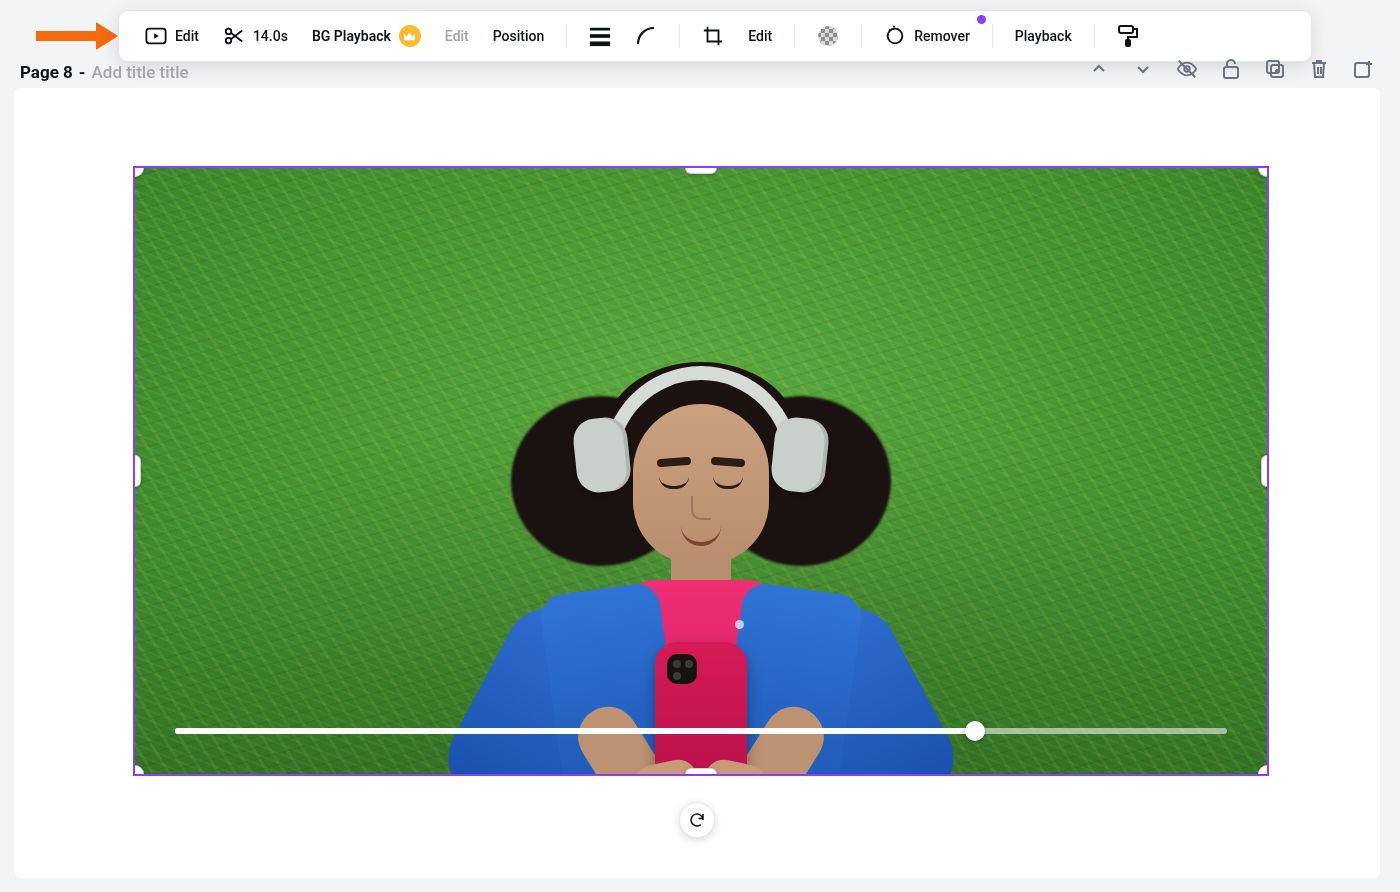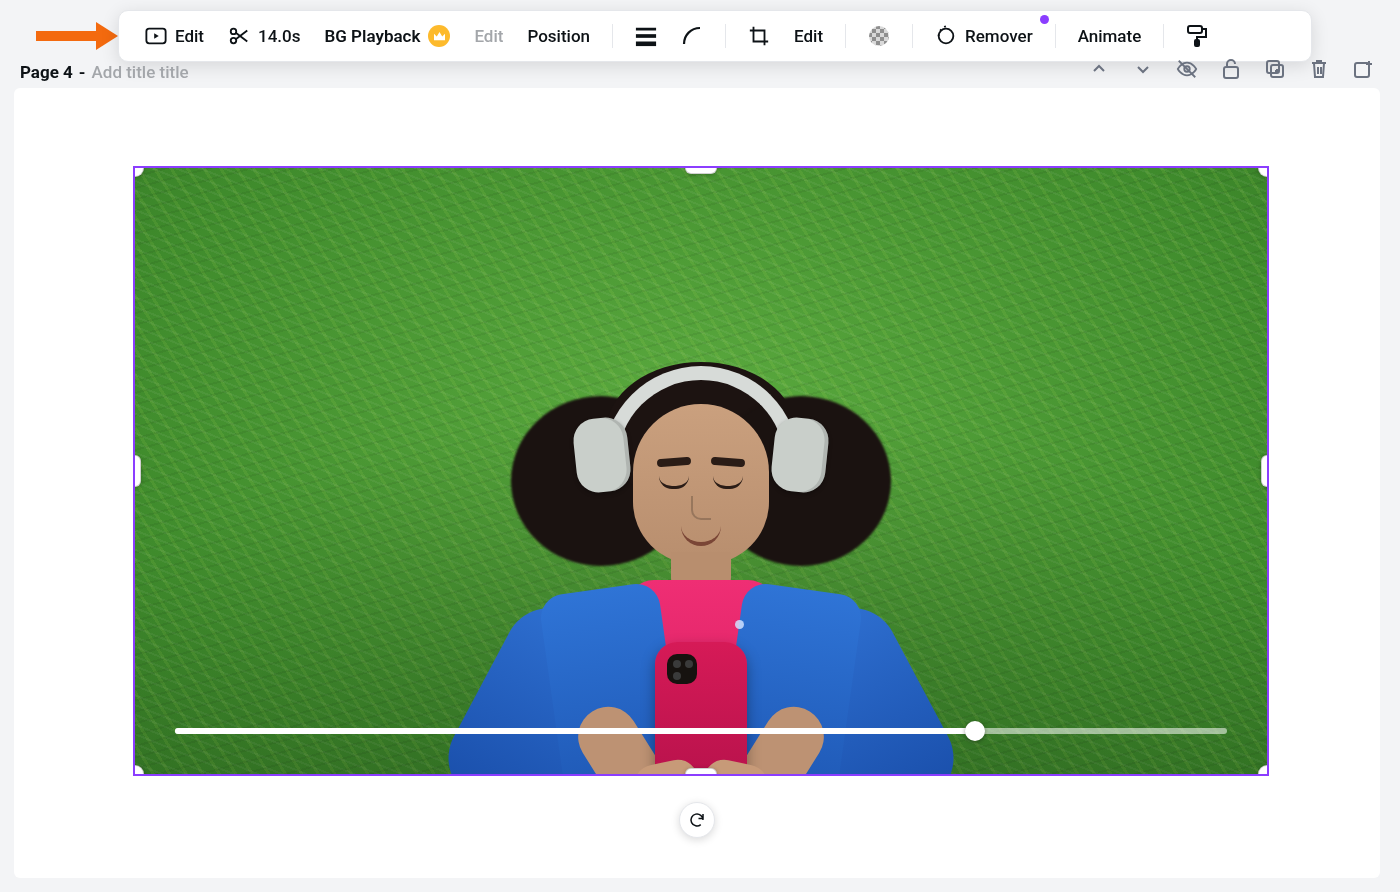--- a/index.html
+++ b/index.html
@@ -15,21 +15,21 @@
   html,body{margin:0;padding:0;width:1400px;height:892px;background:var(--bg);
     font-family:-apple-system,BlinkMacSystemFont,"Segoe UI",Roboto,Helvetica,Arial,sans-serif;
     color:var(--ink);-webkit-font-smoothing:antialiased;}
 
   
   .toolbar{
     position:absolute;left:118px;top:10px;height:50px;width:1160px;
     background:var(--panel);border:1px solid var(--border);border-radius:10px;
     box-shadow:var(--shadow);
     display:flex;align-items:center;padding:0 16px;gap:4px;
-    font-size:17px;font-weight:500;
+    font-size:14px;font-weight:500;
   }
   .toolbar .btn{display:inline-flex;align-items:center;gap:8px;padding:6px 10px;border-radius:6px;cursor:pointer;white-space:nowrap;}
   .toolbar .sep{width:1px;height:24px;background:var(--border);margin:0 8px;}
   .toolbar .ic{width:22px;height:22px;display:inline-flex;align-items:center;justify-content:center;}
   .muted{color:var(--muted);}
   .crown{width:22px;height:22px;border-radius:50%;background:#fdba2c;display:inline-flex;align-items:center;justify-content:center;}
   .crown svg{display:block;}
   .animate-wrap{position:relative;}
   .animate-dot{position:absolute;top:-4px;right:-6px;width:9px;height:9px;border-radius:50%;background:#8b3dff;}
 
@@ -232,38 +232,38 @@
           <path d="M4 12c0-6 5-11 11-11" stroke-dasharray="2 4"></path>
       </svg>
     </span>
     <span>Remover</span>
     <span class="animate-dot"></span>
   </div>
 
   <div class="sep"></div>
 
   <div class="btn">
-    <span>Animate</span>
+    <span>Playback</span>
   </div>
 
   <div class="sep"></div>
 
   <div class="btn">
     <span class="ic">
       <svg width="22" height="24" viewBox="0 0 22 24" fill="none" stroke="#0d1216" stroke-width="2">
         <rect x="2" y="2" width="14" height="7" rx="2"></rect>
           <path d="M16 5h4v8h-9v3"></path>
           <rect x="9" y="16" width="4" height="6" rx="1" fill="#0d1216"></rect>
       </svg>
     </span>
   </div>
 </div>
 
 <div class="pagehdr">
-  <span>Page 4</span>
+  <span>Page 8</span>
   <span class="dash">-</span>
   <span class="hint">Add title title</span>
 </div>
 
 <div class="page-actions">
   <span class="ic">
     <svg width="18" height="18" viewBox="0 0 18 18" fill="none" stroke="#b9bcc0" stroke-width="2">
         <path d="M4 11l5-5 5 5"></path>
       </svg>
   </span>

